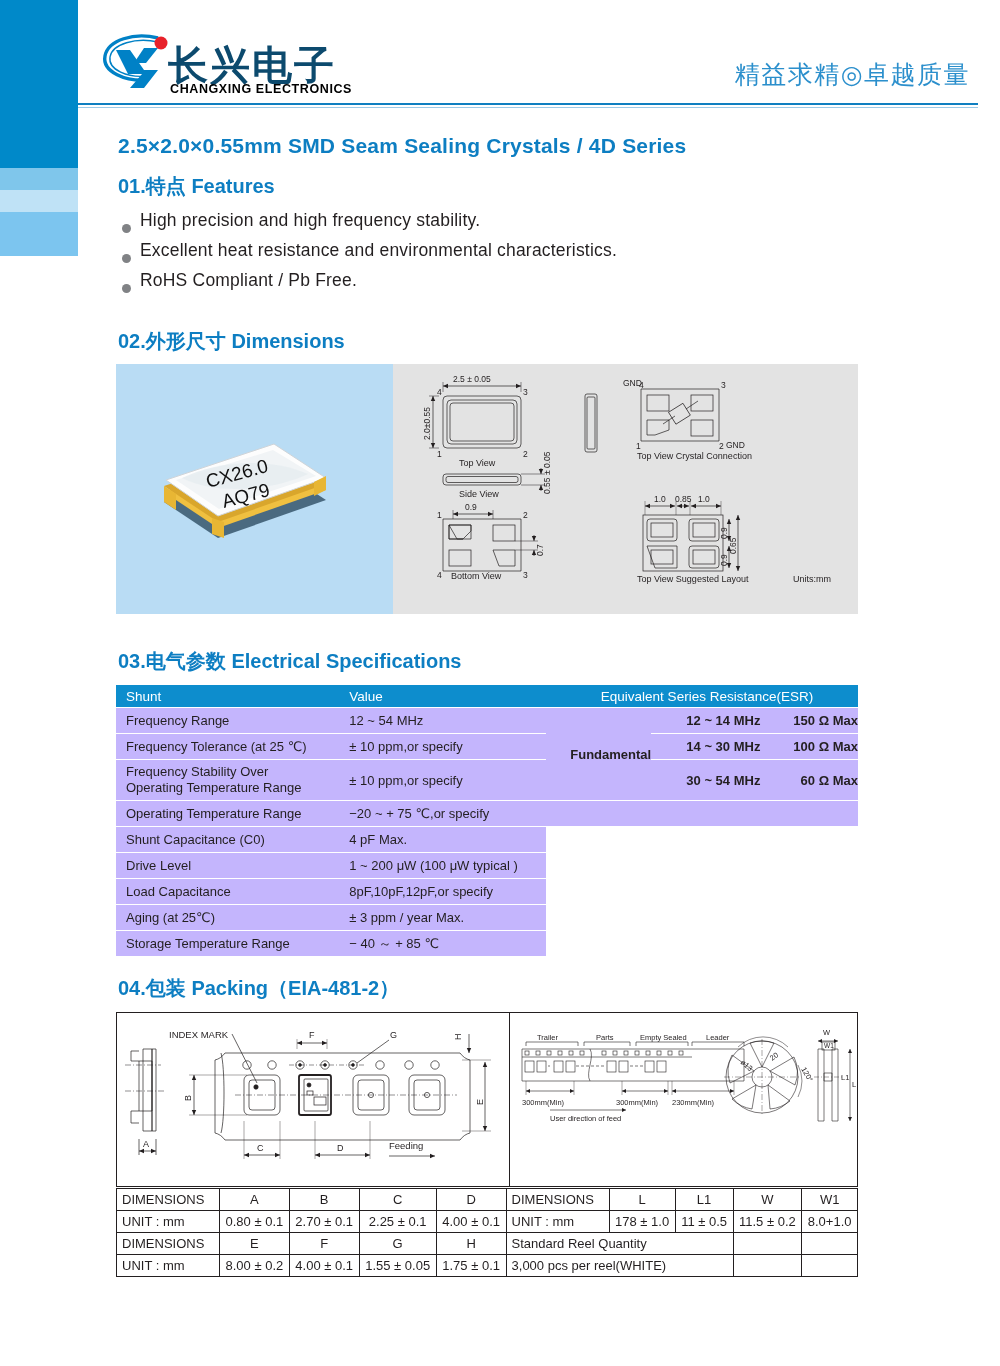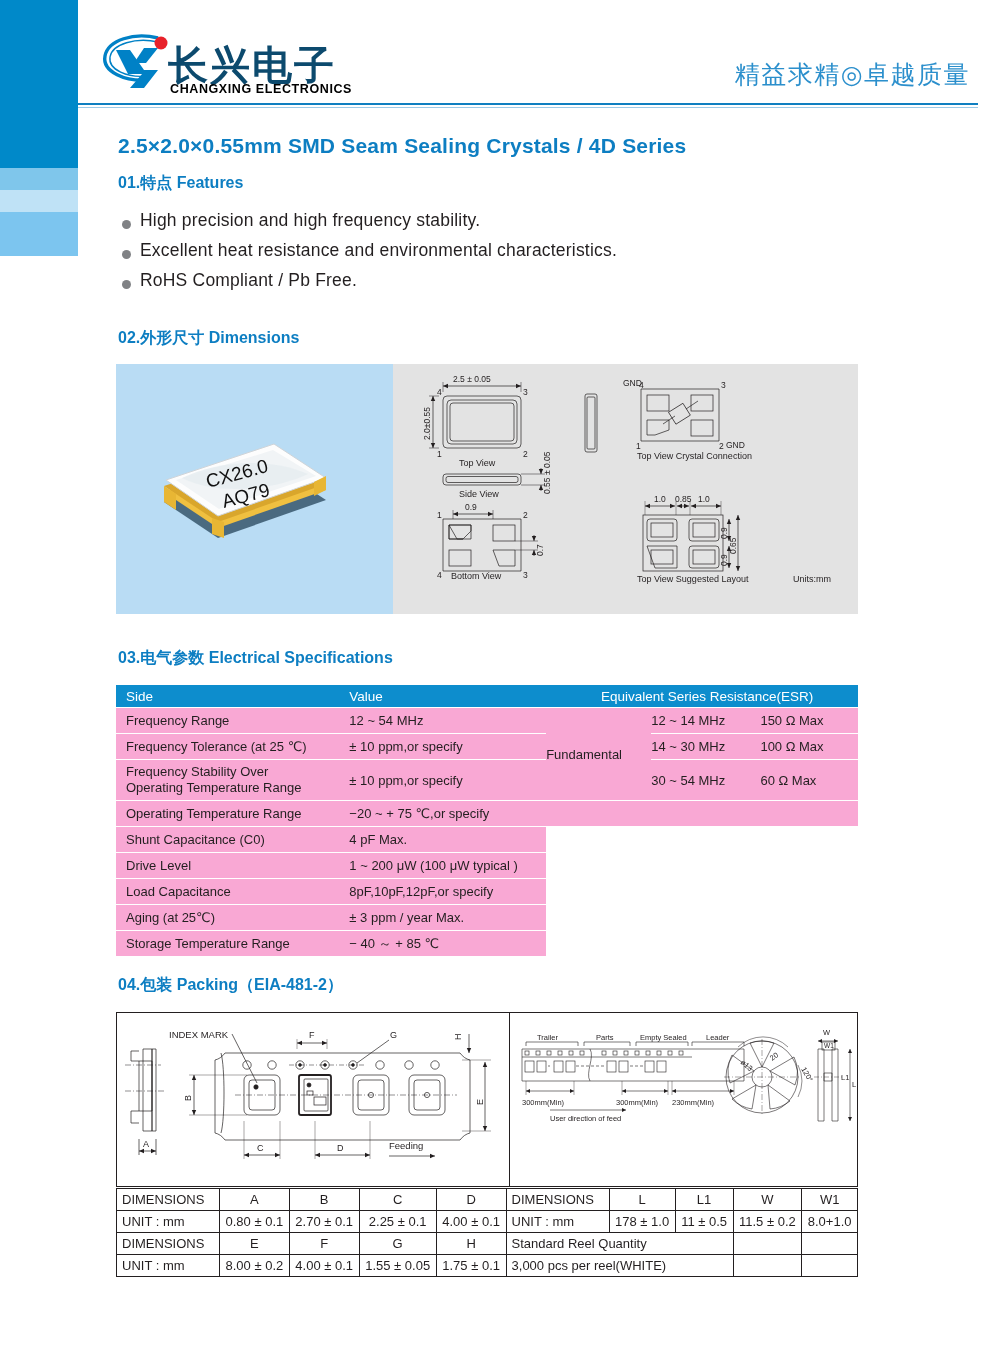--- a/index.html
+++ b/index.html
@@ -21,46 +21,46 @@
   .logo-cn{position:absolute;left:168px;top:38px;font-size:40px;font-weight:bold;color:#0c4a6e;letter-spacing:2px;font-family:"DejaVu Sans",sans-serif;}
   .logo-en{position:absolute;left:170px;top:82px;font-size:12.5px;font-weight:bold;color:#000000;letter-spacing:.6px;}
   .logo-mark{position:absolute;left:100px;top:30px;width:80px;height:64px;}
 
   .tagline{position:absolute;right:30px;top:58px;font-size:25px;color:#2b8fcc;letter-spacing:1.5px;font-family:"DejaVu Sans",sans-serif;}
   .header-rule{position:absolute;left:78px;top:103px;width:900px;height:2px;background:#0f7fc0;}
   .header-rule2{position:absolute;left:78px;top:107px;width:900px;height:1px;background:#9ccae6;}
 
   
   .doc-title{position:absolute;left:118px;top:134px;font-size:21px;font-weight:bold;color:#0d7ec2;letter-spacing:.2px;}
-  .sec-h{position:absolute;font-size:16px;font-weight:bold;color:#0d7ec2;}
+  .sec-h{position:absolute;font-size:20px;font-weight:bold;color:#0d7ec2;}
   .sec-h .cjk{font-family:"DejaVu Sans",sans-serif;}
   #sec1{left:118px;top:173px;}
   #sec2{left:118px;top:328px;}
   #sec3{left:118px;top:648px;text-align:center;}
   #sec4{left:118px;top:975px;}
 
   
   .features{position:absolute;left:122px;top:208px;width:620px;}
-  .feat{display:flex;align-items:center;margin-bottom:5px;}
+  .feat{display:flex;align-items:flex-end;margin-bottom:5px;}
   .dot{width:9px;height:9px;border-radius:50%;background:#808285;margin-right:9px;margin-top:8px;flex:0 0 auto;}
   .feat-txt{font-size:17.5px;color:#231f20;letter-spacing:.2px;line-height:1.42;}
 
   
   .dim-panel{position:absolute;left:116px;top:364px;width:742px;height:250px;background:#e3e3e3;}
   .dim-photo{position:absolute;left:0;top:0;width:277px;height:250px;background:#b9dcf4;}
 
   .crystal{position:absolute;left:40px;top:62px;width:200px;height:130px;}
 
   
   .spec{position:absolute;left:116px;top:684px;width:742px;border-collapse:separate;border-spacing:0 1px;font-size:13px;}
   .spec td,.spec th{padding:0;}
   .sp-head{background:#0d8dcd;color:#fff;font-weight:normal;text-align:left;font-size:13.5px;height:22px;padding-left:10px !important;}
-  .sp-cell{background:#f9a8d4;height:25px;padding-left:10px !important;vertical-align:middle;margin-left:23px;}
+  .sp-cell{background:#c4b5fd;height:25px;padding-left:10px !important;vertical-align:middle;margin-left:23px;}
   .sp-cell.tall{height:40px;}
-  .sp-cell.c{text-align:left;padding-left:0 !important;}
+  .sp-cell.c{text-align:right;padding-left:0 !important;font-weight:bold;}
   .sp-white{background:#ffffff;}
   .twoline{line-height:1.25;display:block;}
 
   
   .pack-panel{position:absolute;left:116px;top:1012px;width:742px;height:175px;border:1px solid #231f20;box-sizing:border-box;}
   .pack-div{position:absolute;left:392px;top:0;width:1px;height:173px;background:#231f20;}
 
   
   .ptab{position:absolute;left:116px;top:1188px;width:742px;border-collapse:collapse;font-size:13px;}
   .ptab td{border:1px solid #231f20;height:21px;padding:0 5px;text-align:center;white-space:nowrap;}
@@ -261,21 +261,21 @@
         <text x="400" y="218" fill="#231f20" stroke="none" font-size="9">Units:mm</text>
       </g>
     </svg>
   </div>
 
   <div class="sec-h" id="sec3"><span>03.</span><span class="cjk">电气参数</span> <span>Electrical Specifications</span></div>
 
   <table class="spec">
     <tbody>
         <tr>
-      <th class="sp-head" style="width:218px">Side</th>
+      <th class="sp-head" style="width:218px">Shunt</th>
       <th class="sp-head" style="width:200px">Value</th>
       <th class="sp-head" style="text-align:center;padding-left:0" colspan="3">Equivalent Series Resistance(ESR)</th>
     </tr>
     <tr>
       <td class="sp-cell">Frequency Range</td>
       <td class="sp-cell">12 ~ 54 MHz</td>
       <td class="sp-cell c" style="width:106px" rowspan="3">Fundamental</td>
       <td class="sp-cell c" style="width:112px">12 ~ 14 MHz</td>
       <td class="sp-cell c" style="width:100px">150 Ω Max</td>
     </tr>

